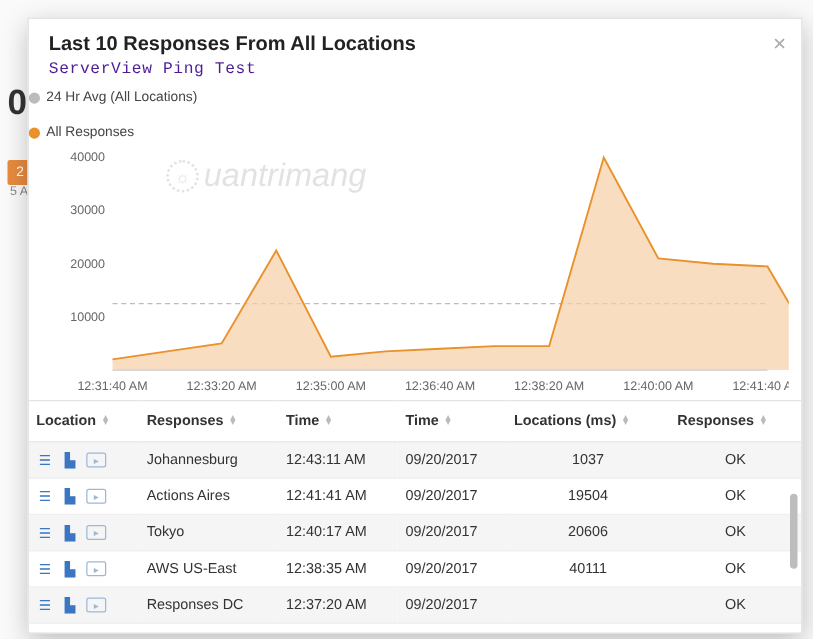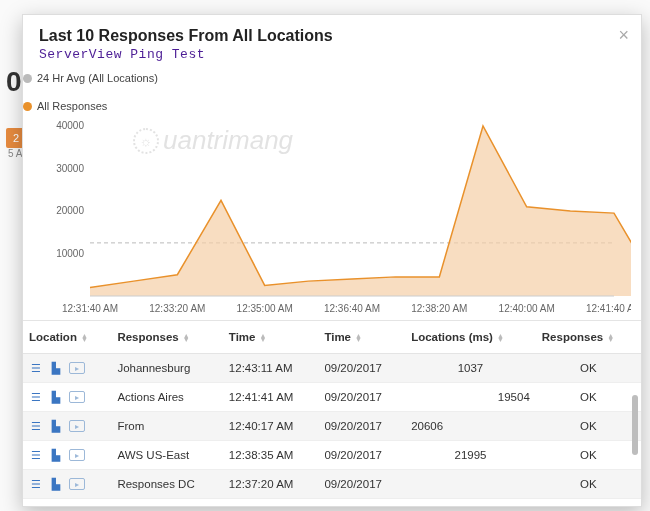--- a/index.html
+++ b/index.html
@@ -222,49 +222,49 @@
           <td>
             <span class="actions-cell">
               <span class="action-icon">☰</span>
               <span class="action-icon">▙</span>
               <span class="action-icon" style="border:1px solid #9cb8d8;border-radius:2px;width:16px;height:12px;font-size:8px;color:#9cb8d8">▸</span>
             </span>
           </td>
           <td>Actions Aires</td>
           <td>12:41:41 AM</td>
           <td>09/20/2017</td>
-          <td style="text-align:right">19504</td>
-          <td style="text-align:center">OK</td>
-        </tr>
-        <tr>
-          <td>
-            <span class="actions-cell">
-              <span class="action-icon">☰</span>
-              <span class="action-icon">▙</span>
-              <span class="action-icon" style="border:1px solid #9cb8d8;border-radius:2px;width:16px;height:12px;font-size:8px;color:#9cb8d8">▸</span>
-            </span>
-          </td>
-          <td>From</td>
+          <td style="text-align:center">19504</td>
+          <td style="text-align:center">OK</td>
+        </tr>
+        <tr>
+          <td>
+            <span class="actions-cell">
+              <span class="action-icon">☰</span>
+              <span class="action-icon">▙</span>
+              <span class="action-icon" style="border:1px solid #9cb8d8;border-radius:2px;width:16px;height:12px;font-size:8px;color:#9cb8d8">▸</span>
+            </span>
+          </td>
+          <td>Tokyo</td>
           <td>12:40:17 AM</td>
           <td>09/20/2017</td>
-          <td style="text-align:left">20606</td>
+          <td style="text-align:center">20606</td>
           <td style="text-align:center">OK</td>
         </tr>
         <tr>
           <td>
             <span class="actions-cell">
               <span class="action-icon">☰</span>
               <span class="action-icon">▙</span>
               <span class="action-icon" style="border:1px solid #9cb8d8;border-radius:2px;width:16px;height:12px;font-size:8px;color:#9cb8d8">▸</span>
             </span>
           </td>
           <td>AWS US-East</td>
           <td>12:38:35 AM</td>
           <td>09/20/2017</td>
-          <td style="text-align:center">21995</td>
+          <td style="text-align:center">40111</td>
           <td style="text-align:center">OK</td>
         </tr>
         <tr>
           <td>
             <span class="actions-cell">
               <span class="action-icon">☰</span>
               <span class="action-icon">▙</span>
               <span class="action-icon" style="border:1px solid #9cb8d8;border-radius:2px;width:16px;height:12px;font-size:8px;color:#9cb8d8">▸</span>
             </span>
           </td>

